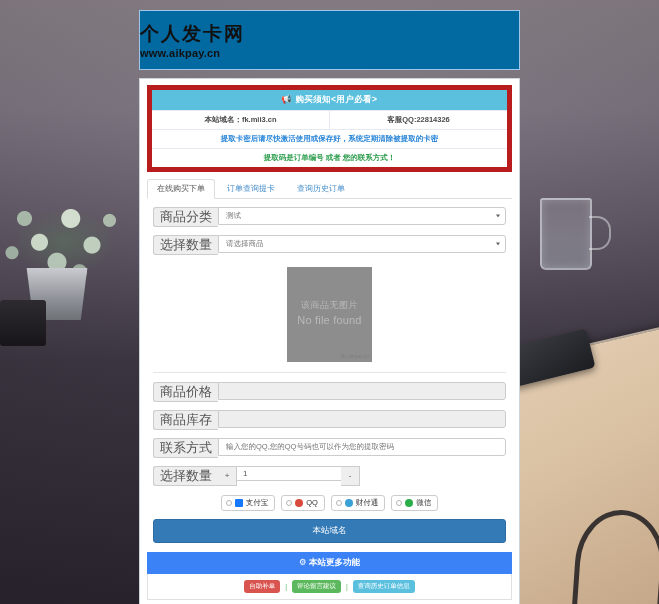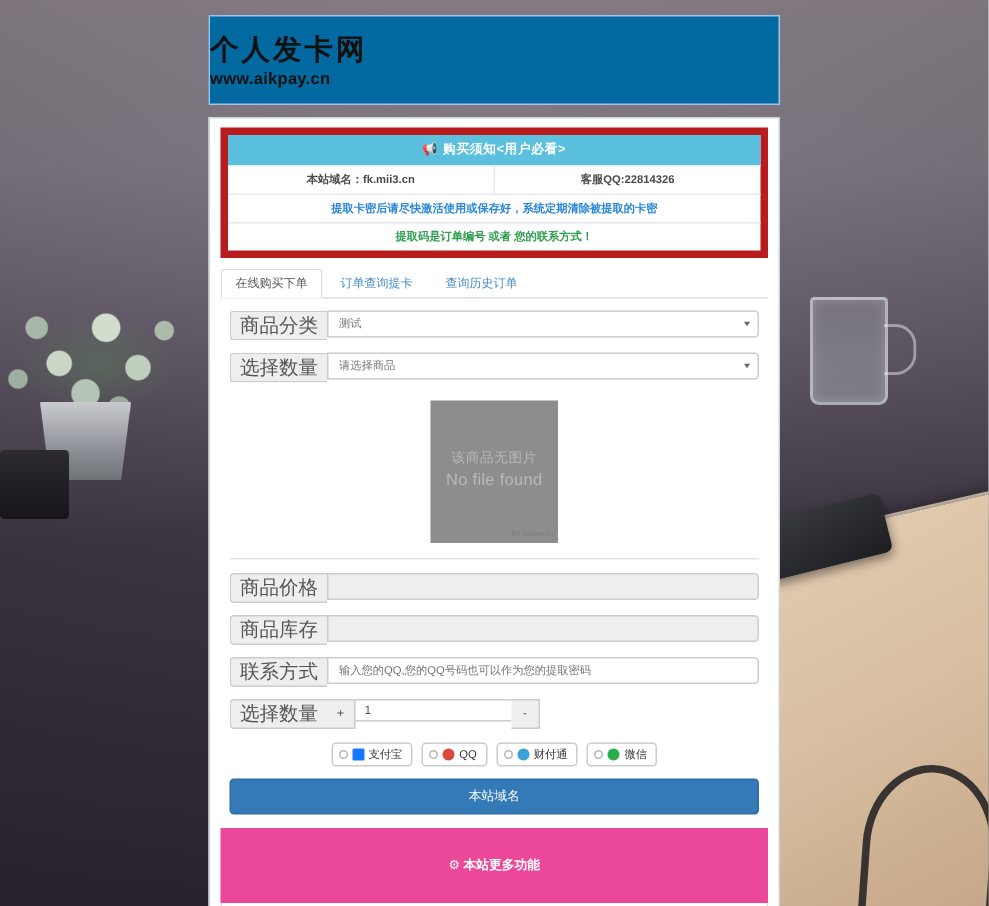--- a/index.html
+++ b/index.html
@@ -253,23 +253,23 @@
   .buy-btn {
     display: block; width: 100%;
     background: #337ab7; border: 1px solid #2e6da4;
     color: #fff; font-size: 8.5px; text-align: center;
     padding: 5px 0; border-radius: 3px; cursor: pointer;
     margin-bottom: 9px; font-family: inherit;
   }
 
   
   .dark-head {
-    background: #ec4899; color: #fff;
+    background: #3b82f6; color: #fff;
     font-size: 8.5px; font-weight: bold;
-    text-align: center; padding: 19px 0;
+    text-align: center; padding: 5px 0;
   }
   .chip-row {
     display: flex; justify-content: center; align-items: center;
     gap: 5px; padding: 6px 0; font-size: 7px; color: #bbb;
     border: 1px solid #e0e0e0; border-top: none; background: #fff;
   }
   .chip {
     color: #fff; font-size: 6.5px;
     padding: 2px 5px; border-radius: 3px; cursor: pointer;
     white-space: nowrap;

